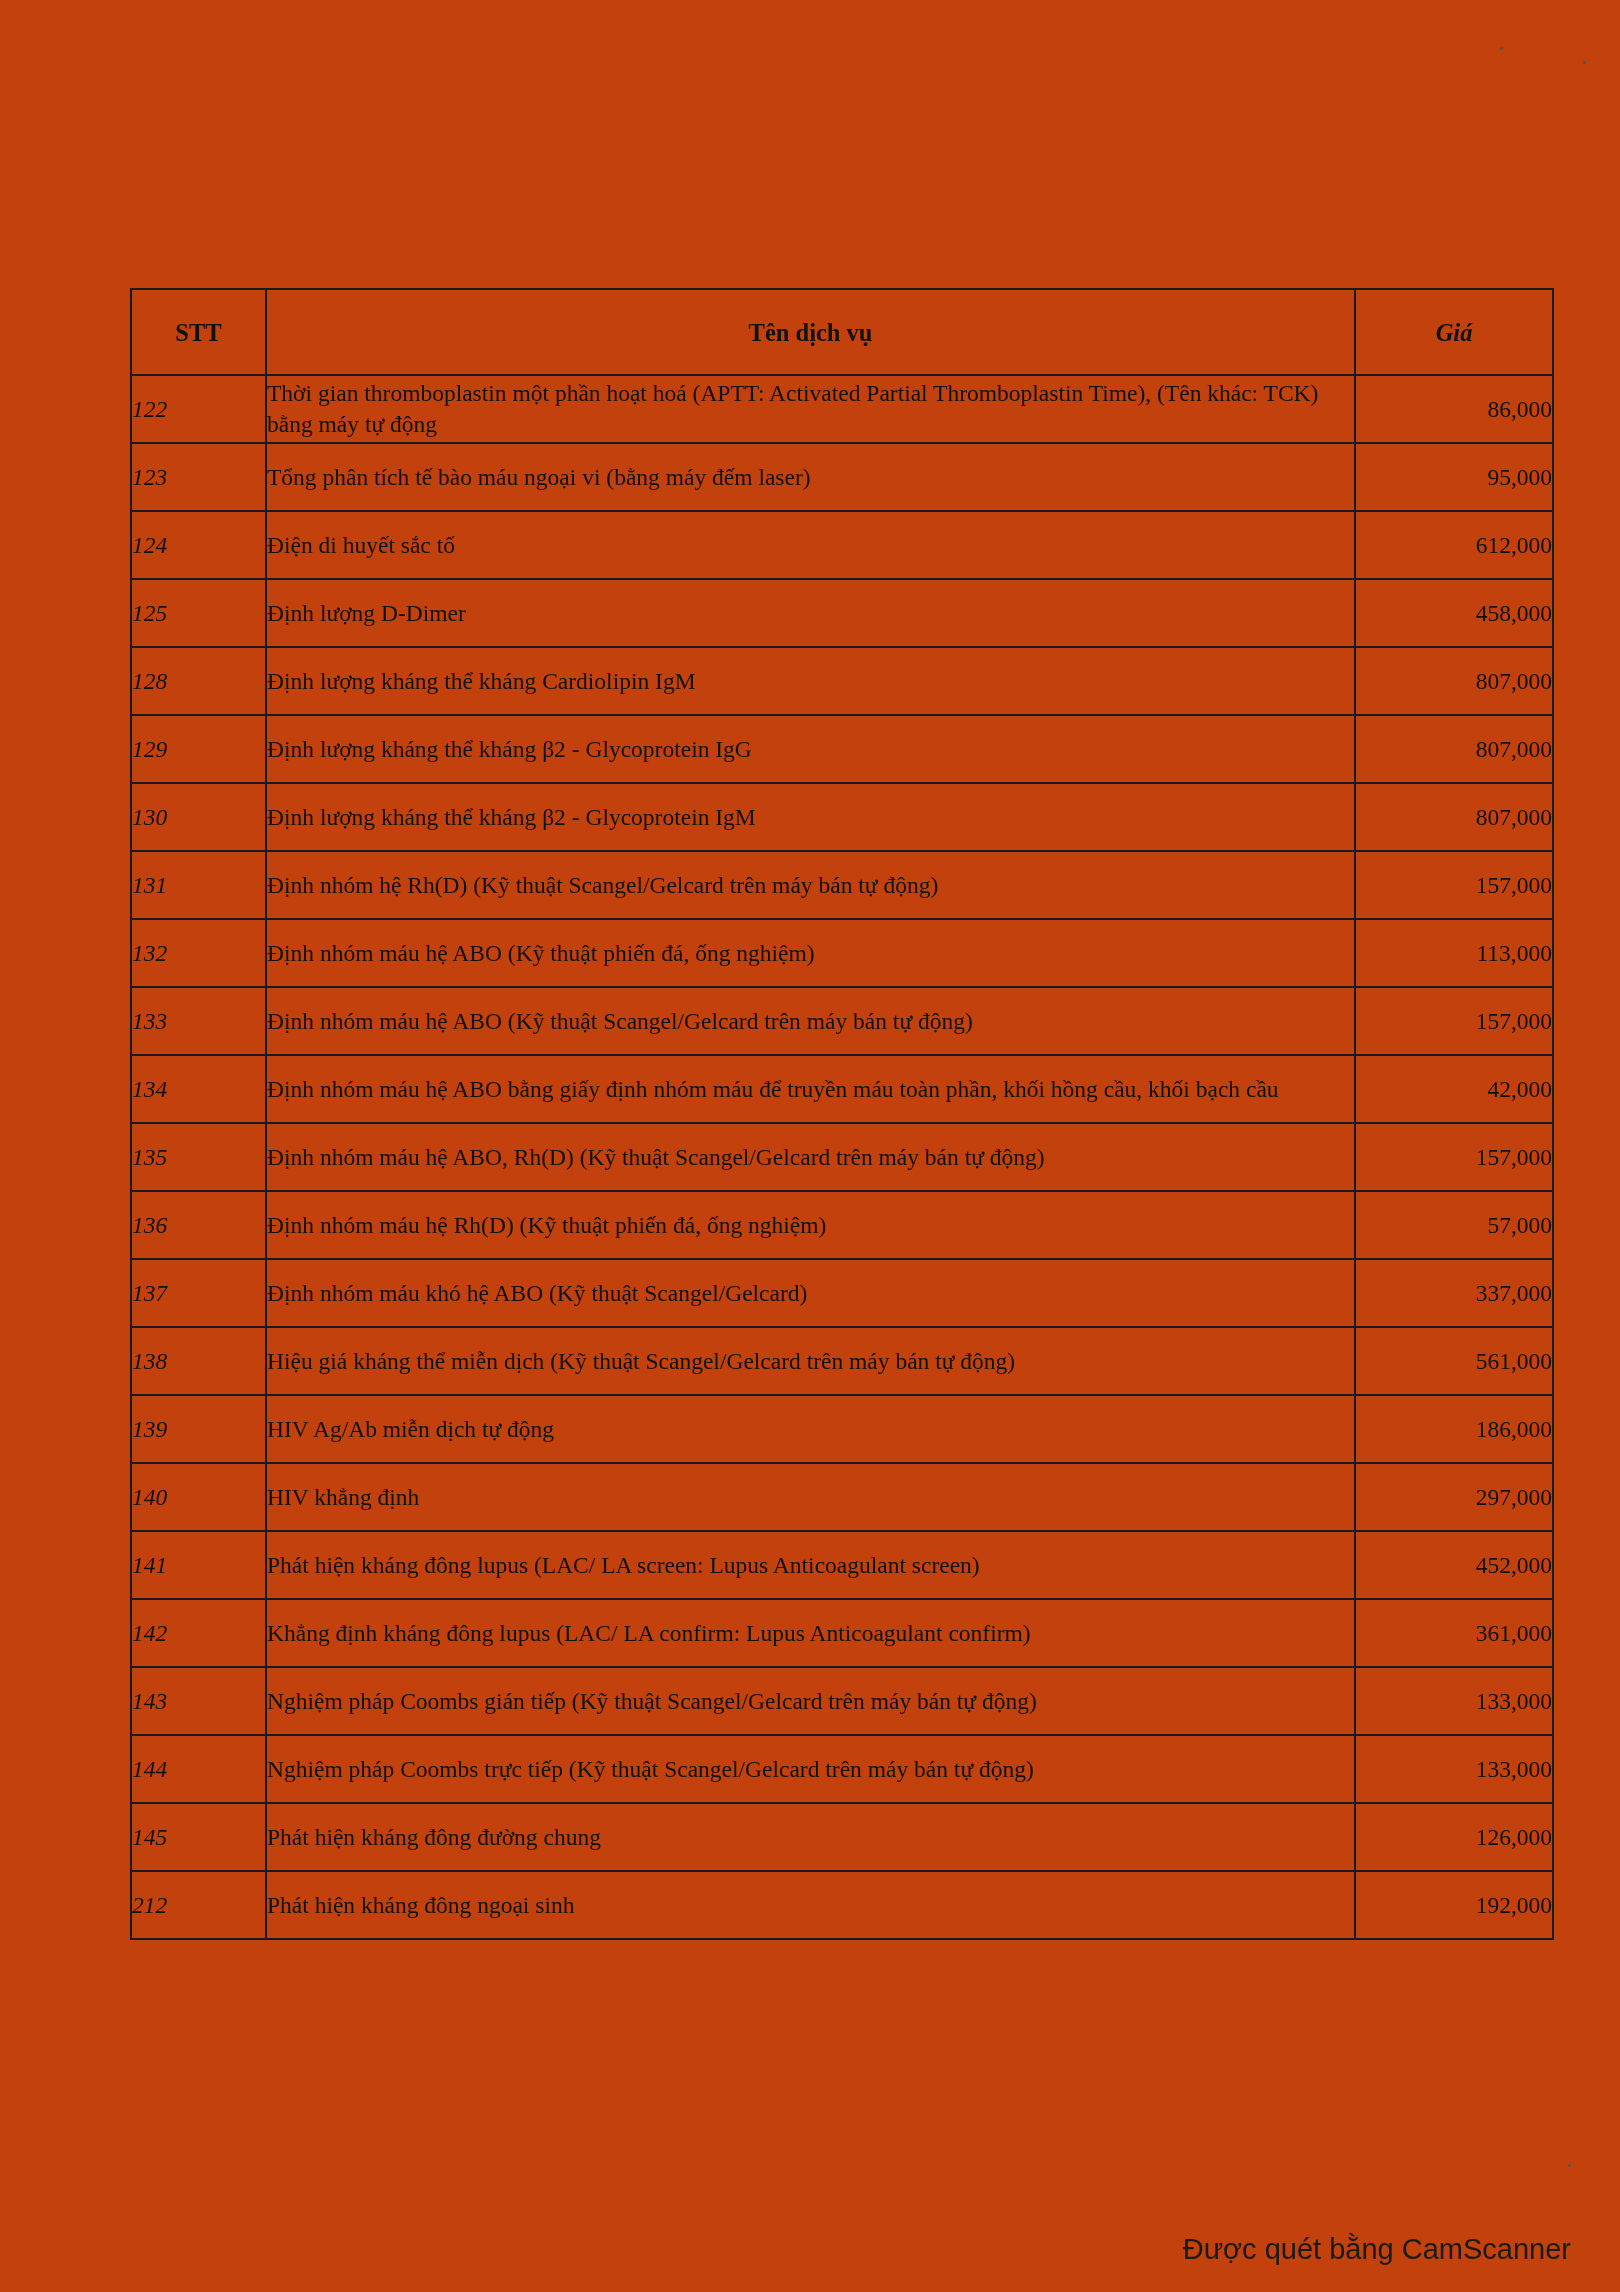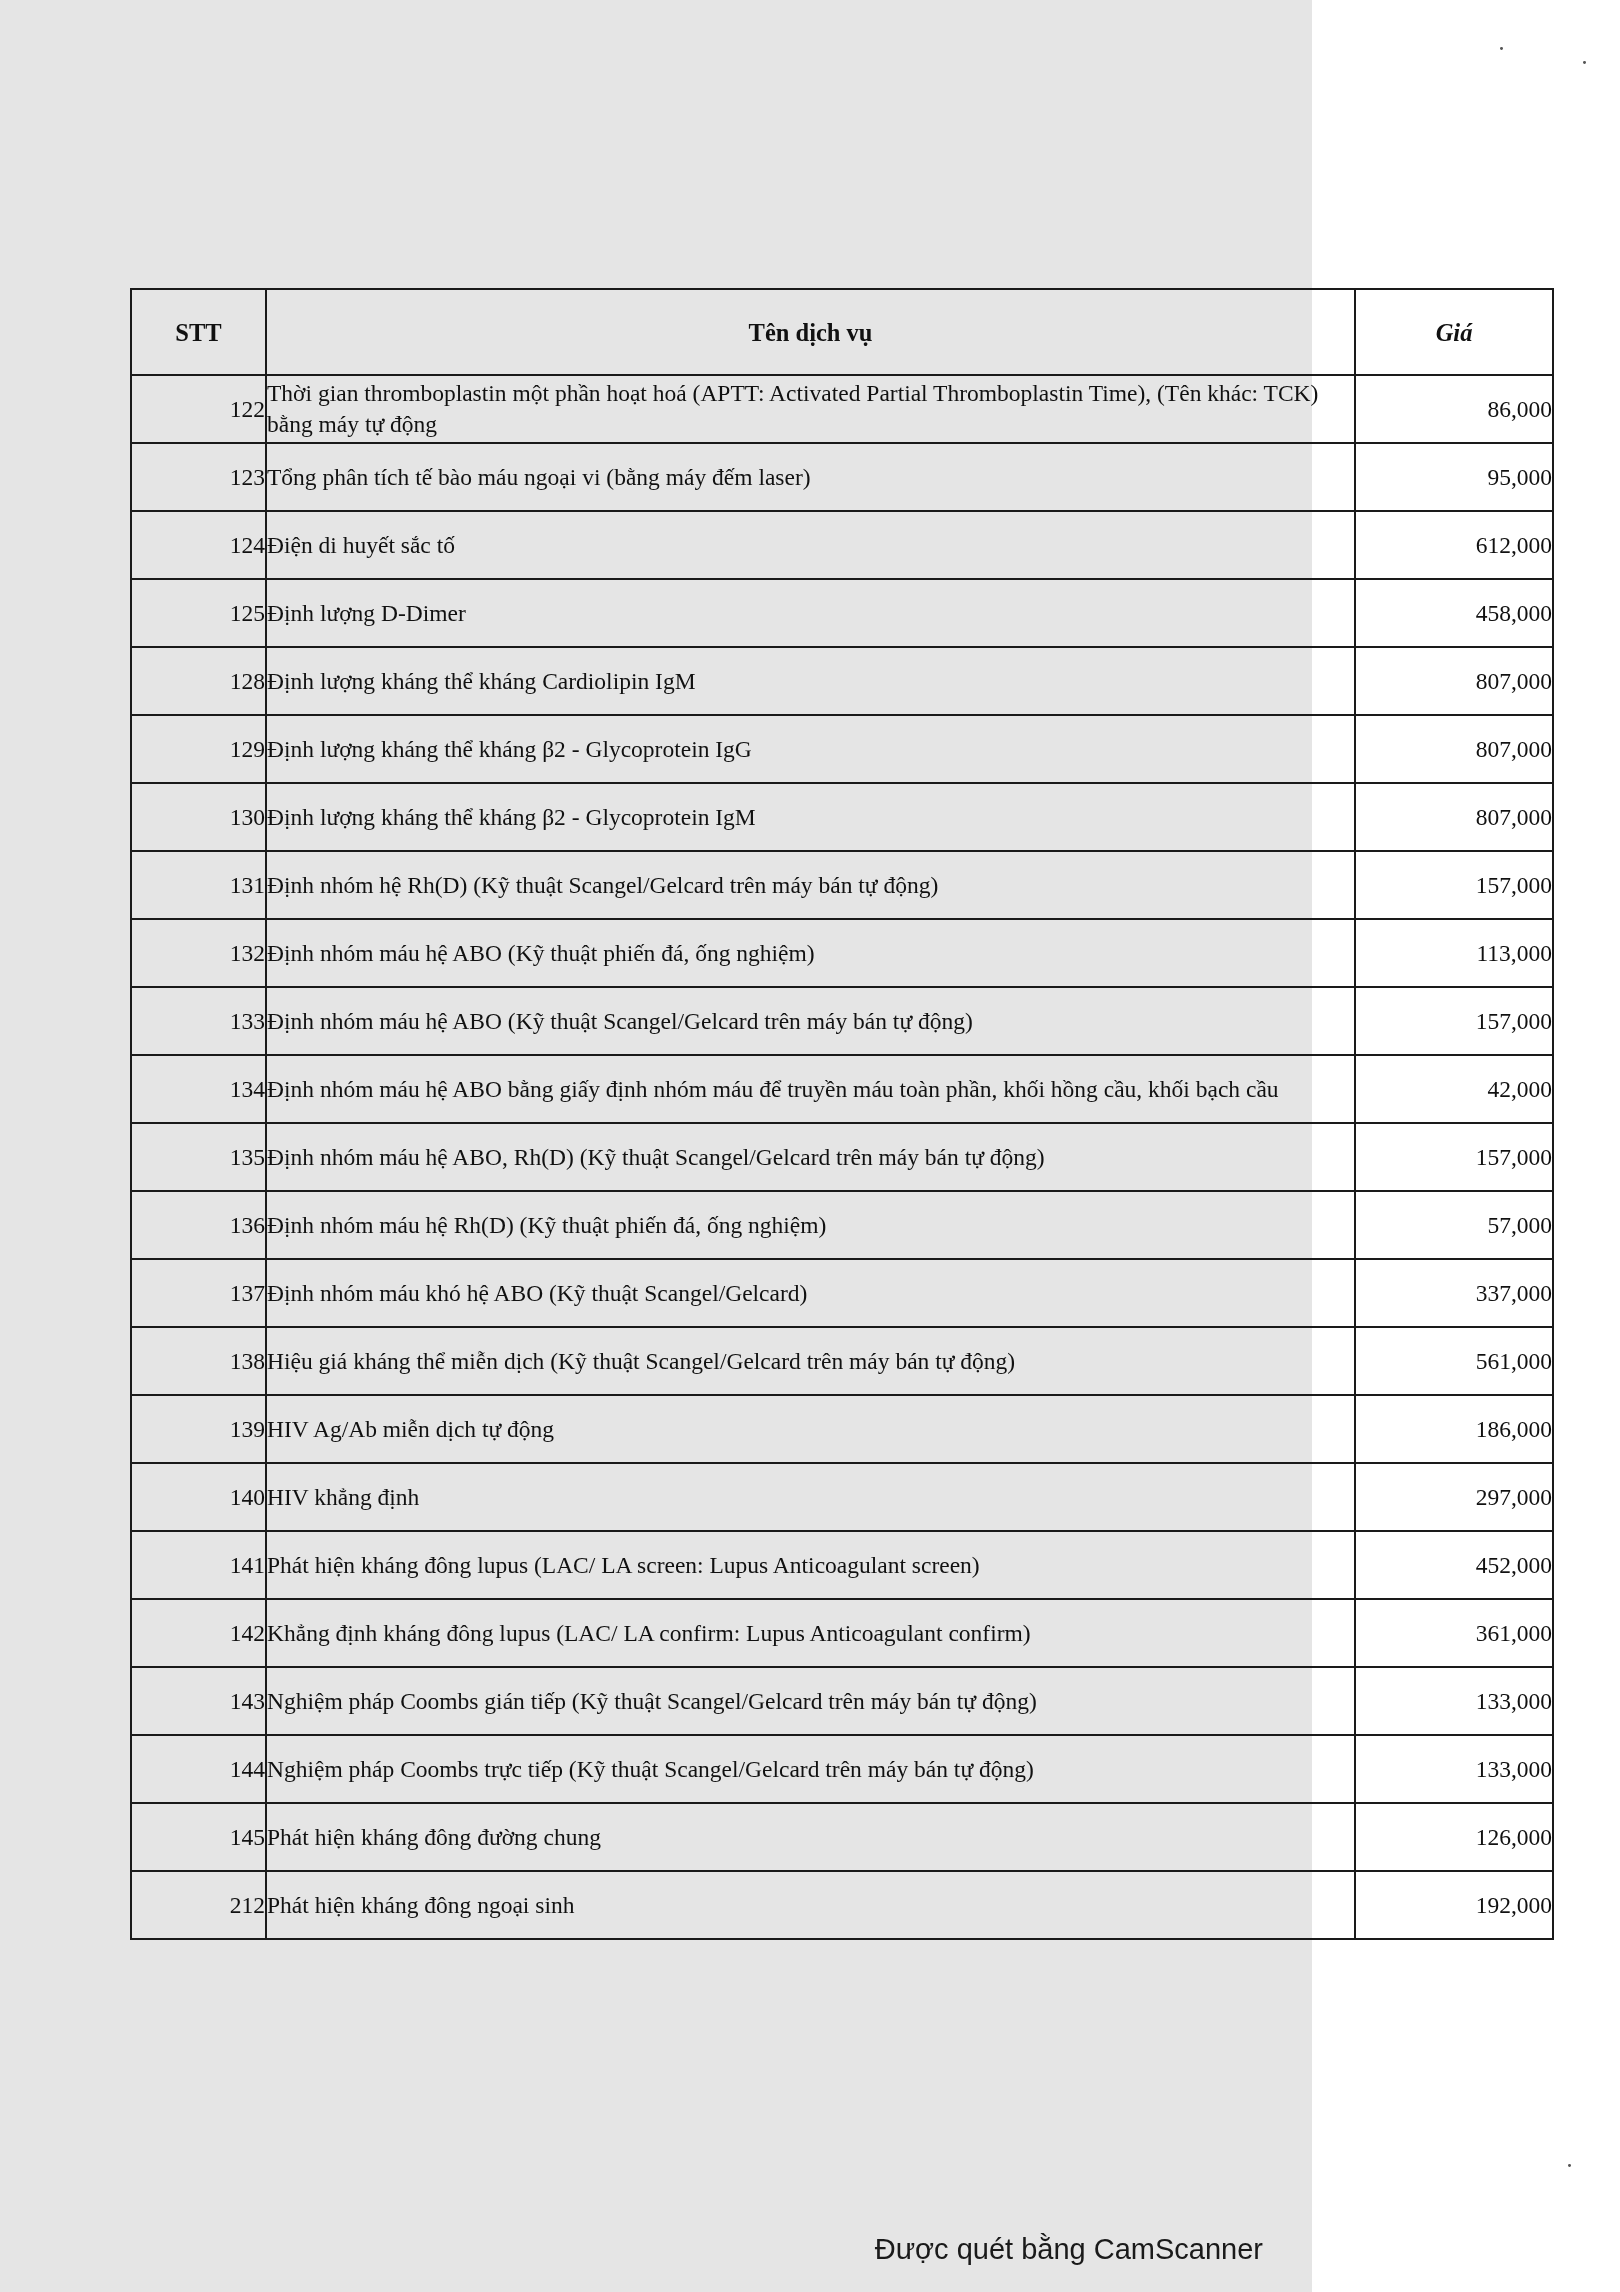--- a/index.html
+++ b/index.html
@@ -12,23 +12,23 @@
       height: 2293px;
       position: relative;
       overflow: hidden;
       font-family: "Liberation Serif", "DejaVu Serif", serif;
       color: #111111;
     }
     .page {
       position: absolute;
       left: 0;
       top: 0;
-      width: 1312px;
+      width: 1620px;
       height: 2293px;
-      background: #e5e5e5;
+      background: #c2410c;
     }
     table.price-table {
       position: absolute;
       left: 130px;
       top: 288px;
       width: 1424px;
       border-collapse: collapse;
       table-layout: fixed;
     }
     table.price-table td, table.price-table th {
@@ -40,22 +40,23 @@
     }
     table.price-table th {
       height: 84px;
       font-weight: bold;
       font-size: 24.5px;
     }
     th.col-stt { width: 133px; text-align: center; }
     th.col-name { text-align: center; }
     th.col-price { width: 196px; font-style: italic; }
     td.stt {
-      text-align: right;
+      text-align: left;
       font-size: 24.5px;
+      font-style: italic;
     }
     td.name {
       padding-left: 9.8px;
       padding-right: 9.8px;
       text-align: left;
       border-radius: 23px;
     }
     td.price {
       text-align: right;
       padding-right: 13.7px;

